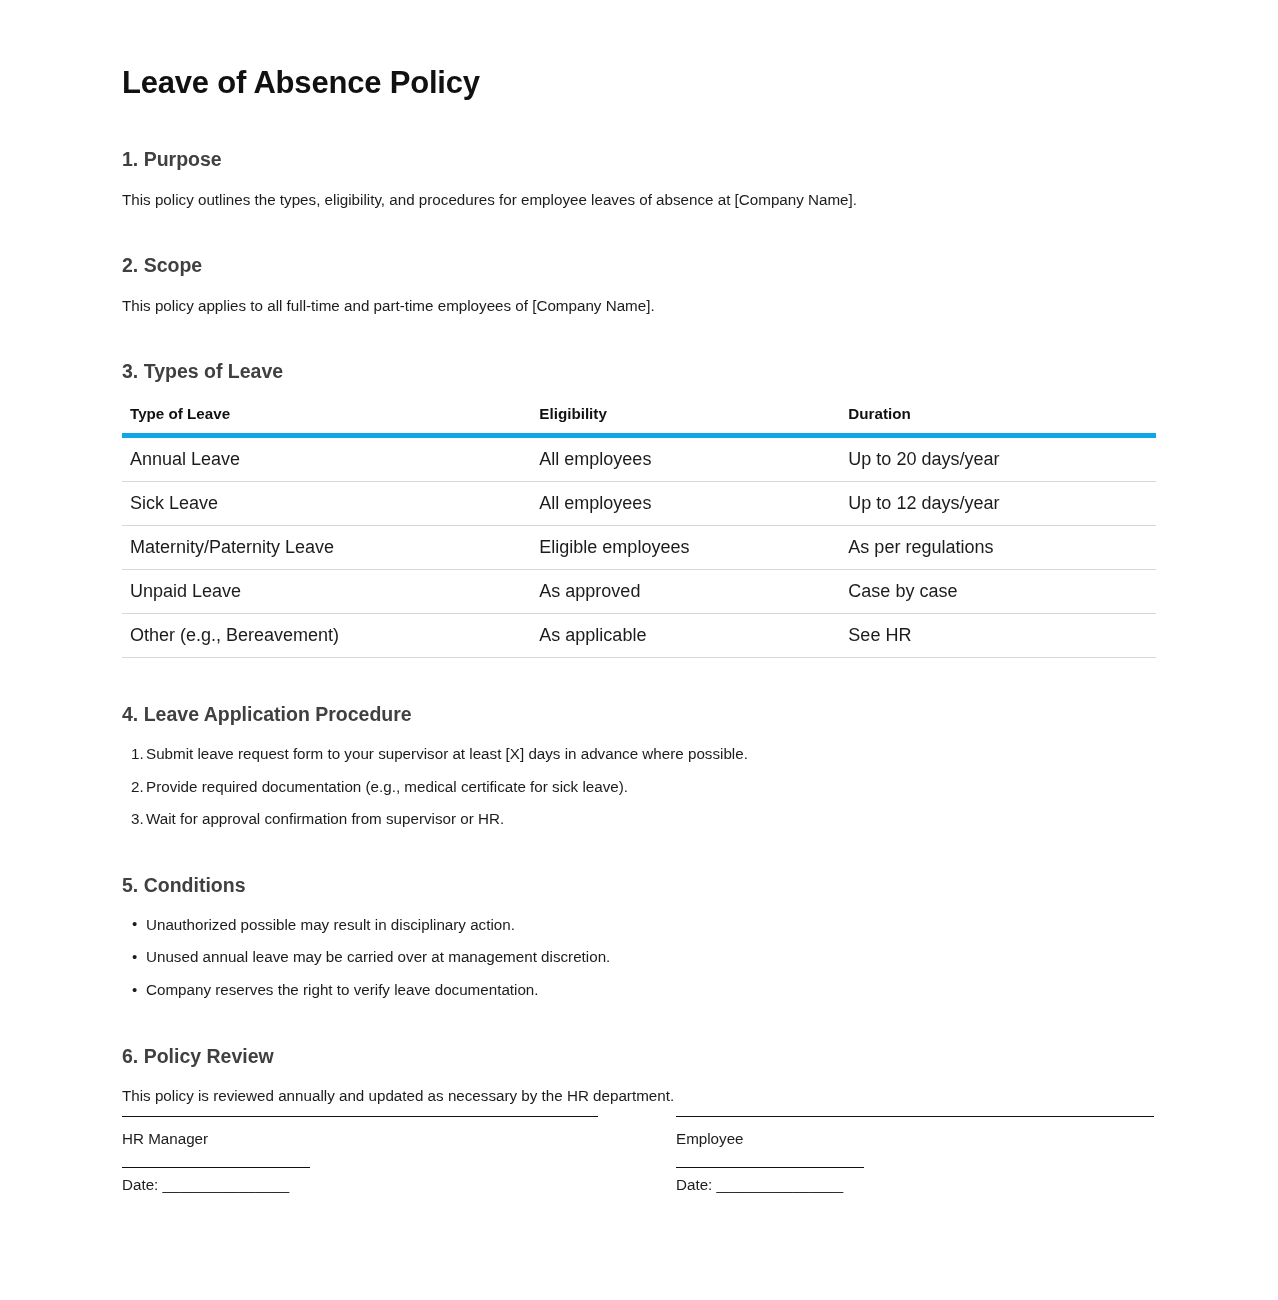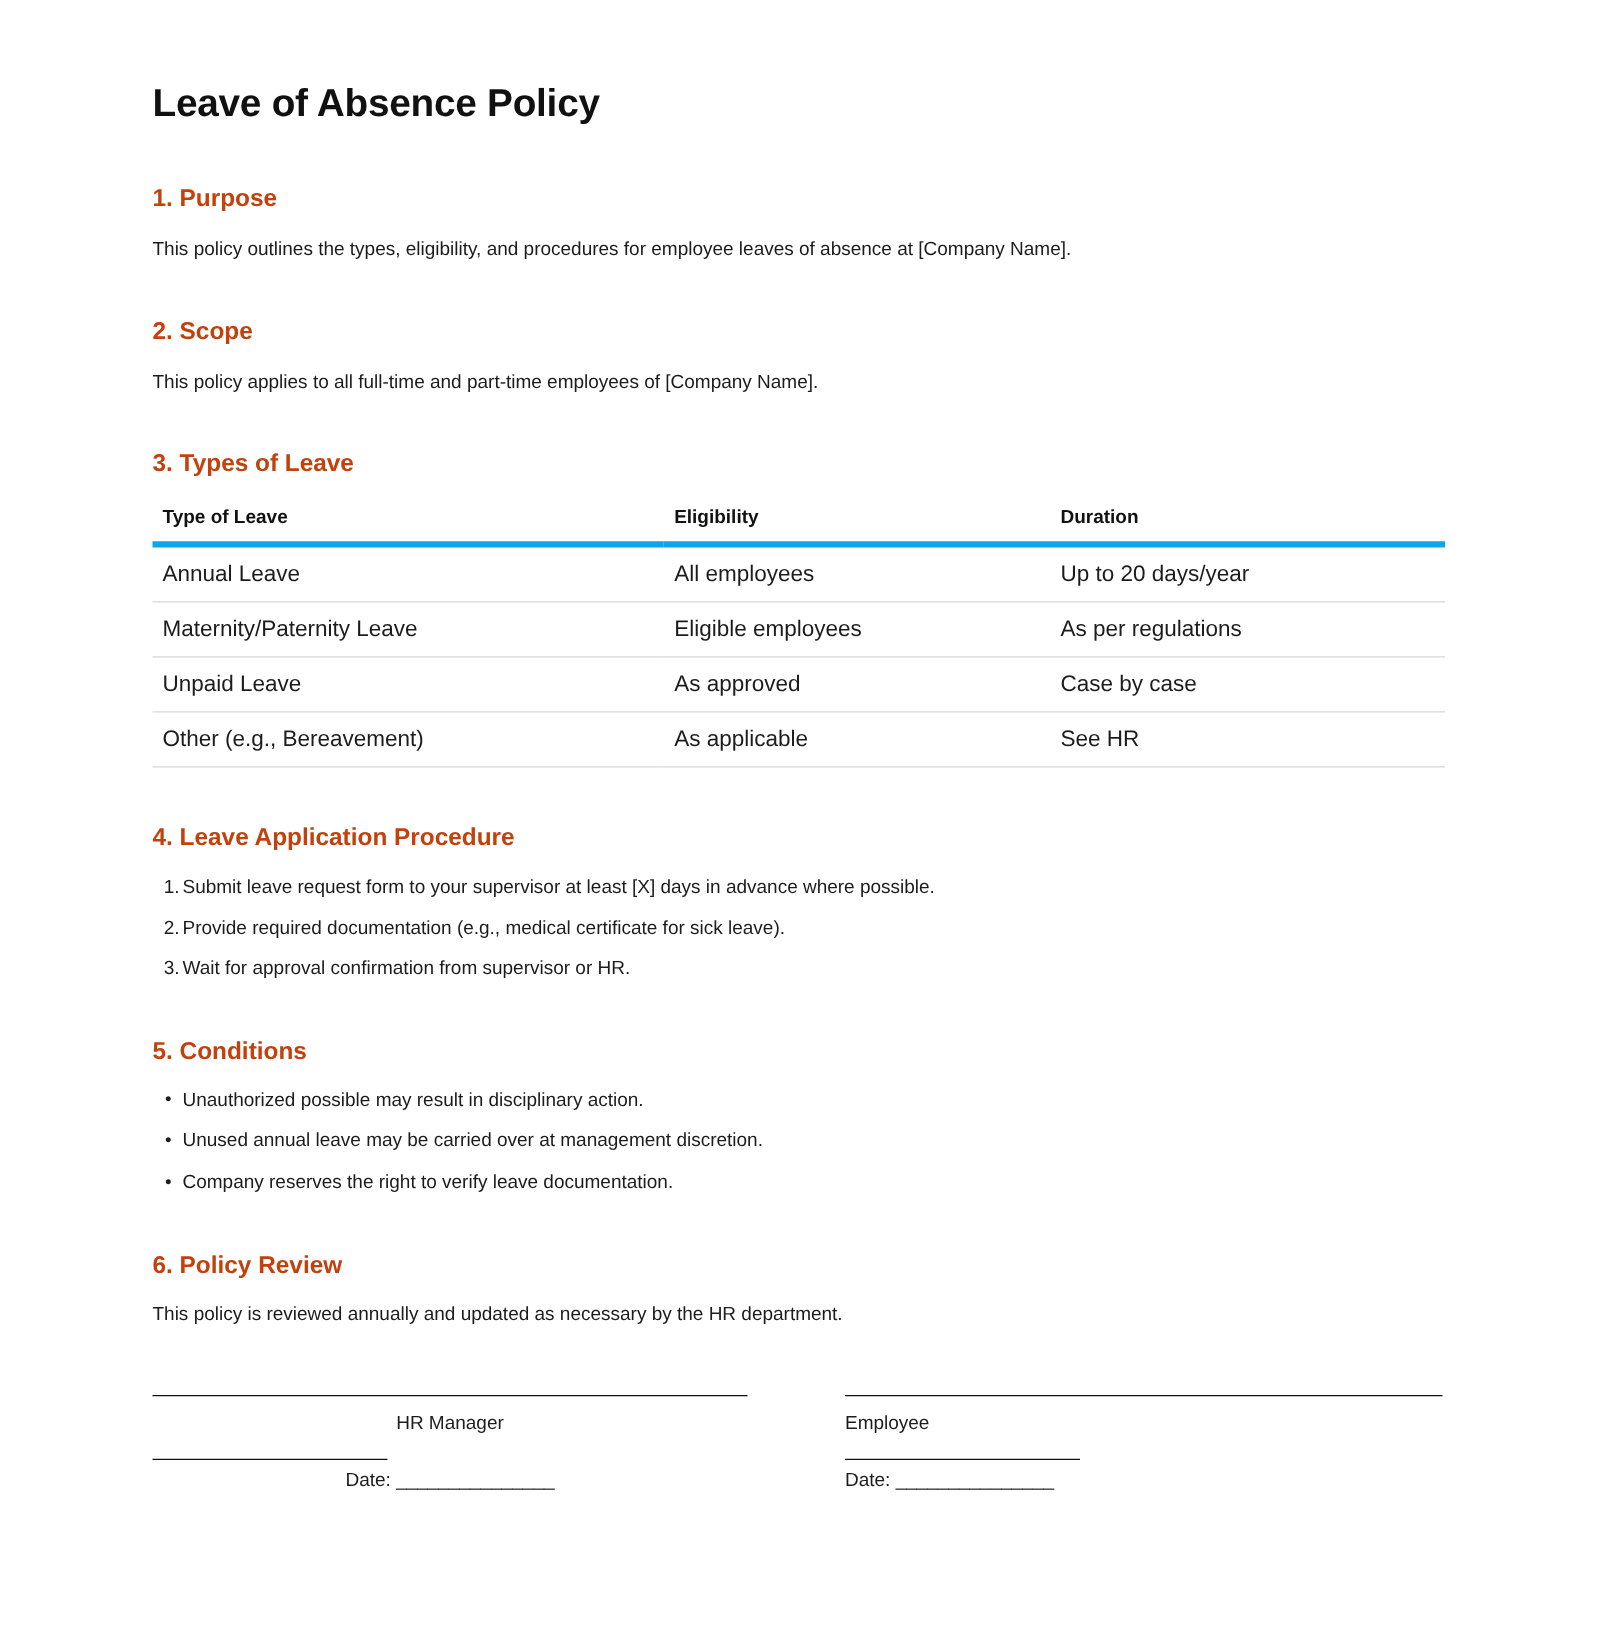--- a/index.html
+++ b/index.html
@@ -33,21 +33,21 @@
     margin: 0 0 46px 0;
     color: #111111;
   }
 
   
   .section-heading {
     font-size: 19.5px;
     font-weight: bold;
     line-height: 1.25;
     margin: 0 0 16px 0;
-    color: #c2410c;
+    color: #404040;
   }
   .section {
     margin-bottom: 42px;
   }
   .section:last-of-type {
     margin-bottom: 0;
   }
 
   
   .para {
@@ -117,21 +117,21 @@
     position: absolute;
     left: 122px;
     top: 1116px;
     width: 1034px;
     display: flex;
     gap: 78px;
   }
   .sig-col {
     flex: 0 0 auto;
   }
-  .sig-col.left { width: 476px; text-align: center; }
+  .sig-col.left { width: 476px; }
   .sig-col.right { width: 478px; }
 
   .sig-rule {
     border-top: 1.3px solid #111111;
     height: 0;
     width: 100%;
   }
   .sig-role {
     font-size: 15.2px;
     line-height: 1.4;
@@ -177,20 +177,25 @@
           <th class="c1">Type of Leave</th>
           <th class="c2">Eligibility</th>
           <th class="c3">Duration</th>
         </tr>
       </thead>
       <tbody>
         <tr>
           <td class="c1">Annual Leave</td>
           <td class="c2">All employees</td>
           <td class="c3">Up to 20 days/year</td>
+        </tr>
+        <tr>
+          <td class="c1">Sick Leave</td>
+          <td class="c2">All employees</td>
+          <td class="c3">Up to 12 days/year</td>
         </tr>
         <tr>
           <td class="c1">Maternity/Paternity Leave</td>
           <td class="c2">Eligible employees</td>
           <td class="c3">As per regulations</td>
         </tr>
         <tr>
           <td class="c1">Unpaid Leave</td>
           <td class="c2">As approved</td>
           <td class="c3">Case by case</td>

